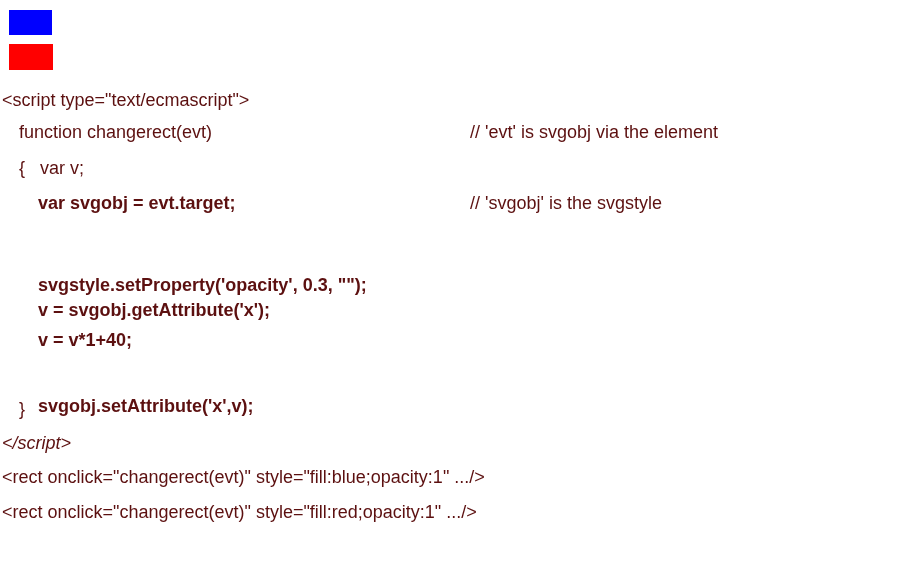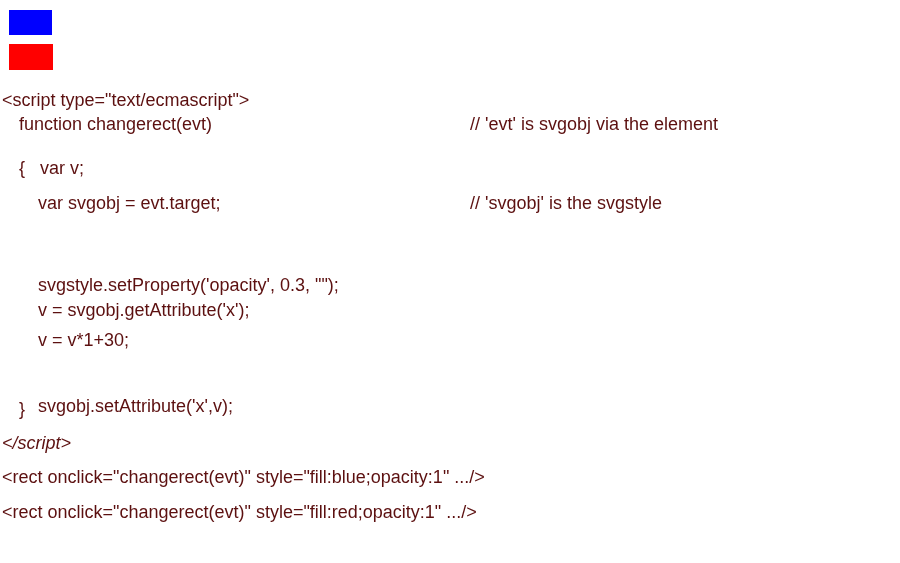--- a/index.html
+++ b/index.html
@@ -47,36 +47,36 @@
     white-space: pre;
   }
   .code-comment {
     position: absolute;
     top: 0;
     left: 470px;
     white-space: pre;
   }
   
   .l0  { top: 88px;  }
-  .l1  { top: 112px; }
+  .l1  { top: 120px; }
   .l2  { top: 156px; }
   .l3  { top: 191px; }
   .l4  { top: 225px; }
   .l5  { top: 273px; }
   .l6  { top: 298px; text-align: center; }
   .l7  { top: 328px; }
   .l8  { top: 362px; margin-top: 32px; }
   .l9  { top: 397px; }
   .l10 { top: 431px; font-style: italic; }
   .l11 { top: 465px; }
   .l12 { top: 500px; }
   
   .x0 { left: 2px;  }
   .x1 { left: 19px; }
-  .x2 { left: 38px; }
+  .x2 { left: 38px; font-weight: bold; }
 </style>
 </head>
 <body>
 
 <div class="canvas">
 
   <div class="swatch blue"></div>
   <div class="swatch red"></div>
 
   <div class="code-line l0">
@@ -100,21 +100,21 @@
 
   <div class="code-line l5">
     <span class="code-text x2">svgstyle.setProperty('opacity', 0.3, "");</span>
   </div>
 
   <div class="code-line l6">
     <span class="code-text x2">v = svgobj.getAttribute('x');</span>
   </div>
 
   <div class="code-line l7">
-    <span class="code-text x2">v = v*1+30;</span>
+    <span class="code-text x2">v = v*1+40;</span>
   </div>
 
   <div class="code-line l8">
     <span class="code-text x2">svgobj.setAttribute('x',v);</span>
   </div>
 
   <div class="code-line l9">
     <span class="code-text x1">}</span>
   </div>
 

